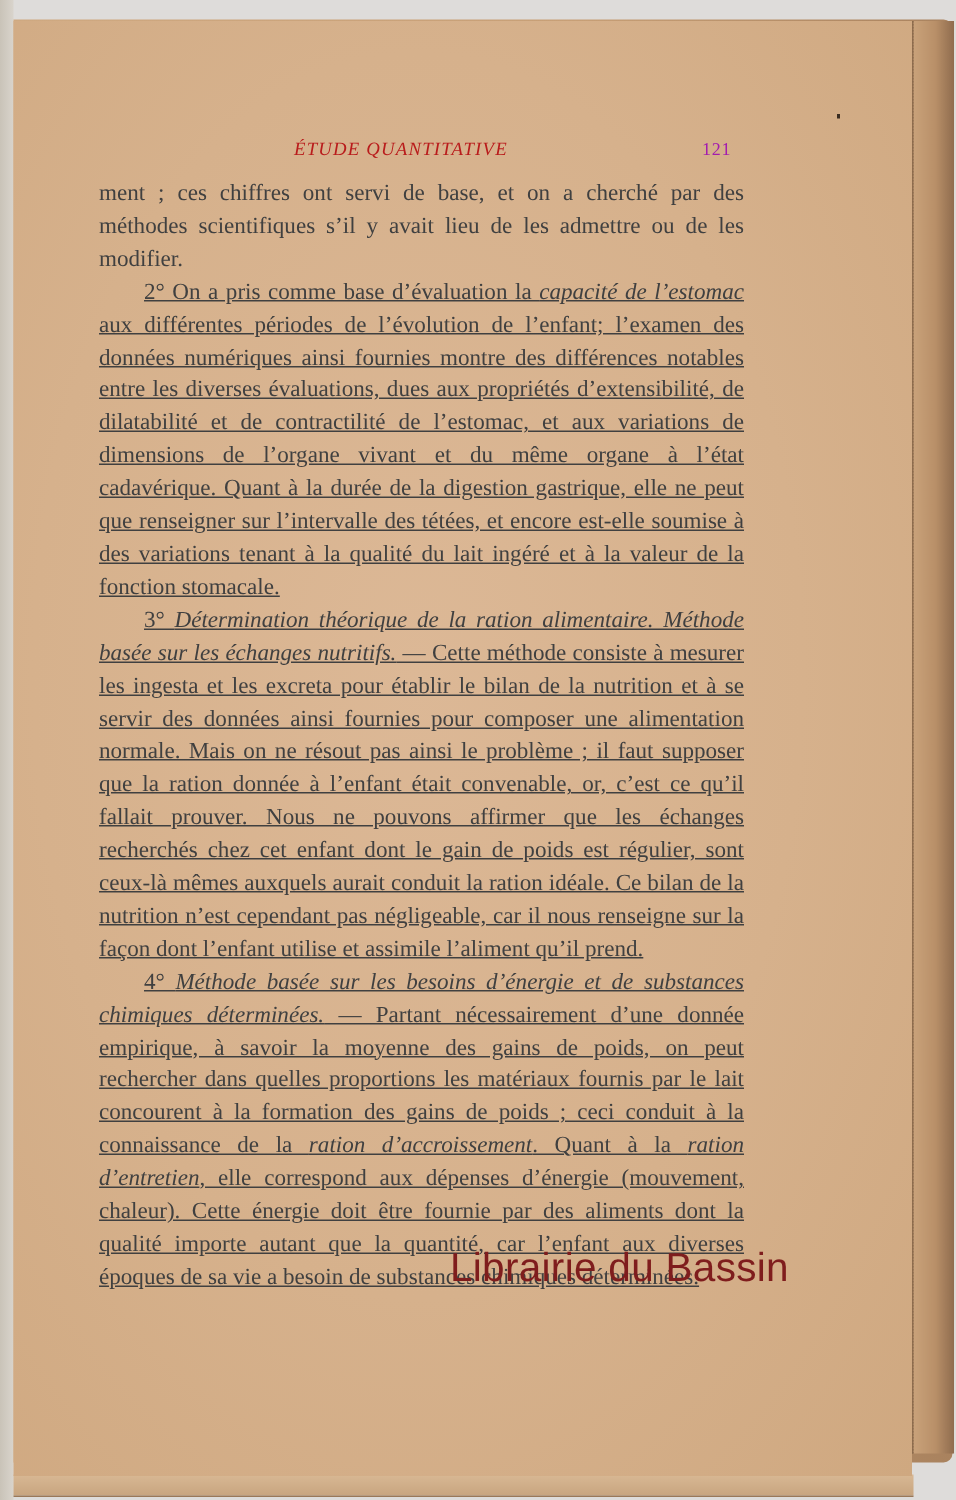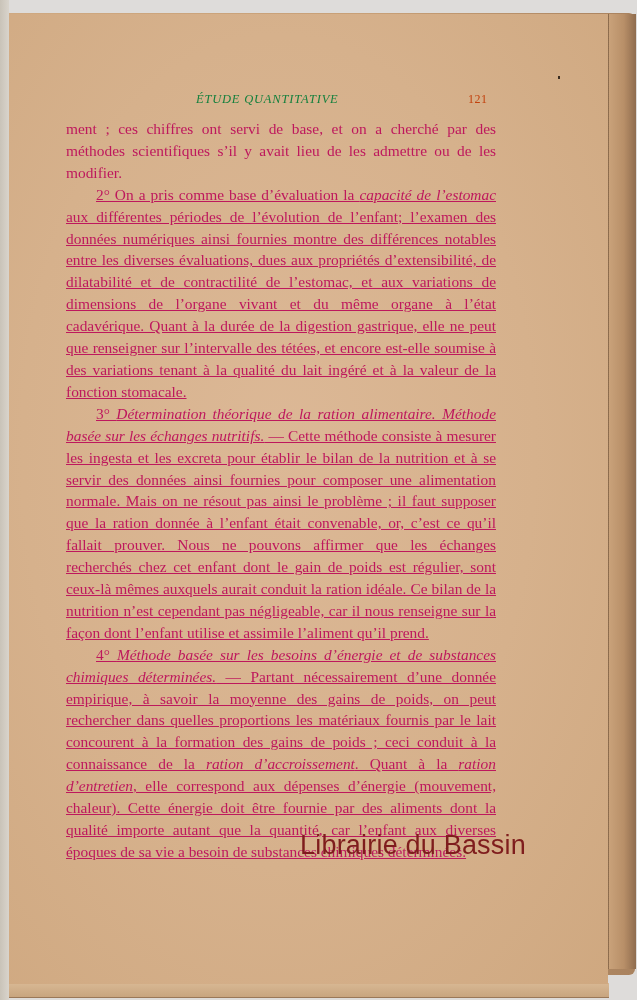--- a/index.html
+++ b/index.html
@@ -30,29 +30,29 @@
   }
   .page {
     position: absolute; left: 9px; top: 14px; width: 599px; height: 970px;
     background: radial-gradient(ellipse at 45% 45%, #dcb896 0%, #d6b18c 55%, #cfa880 100%);
   }
   .running-head {
     position: absolute; top: 92px; left: 0; width: 637px; height: 16px;
   }
   .running-title {
     position: absolute; left: 196px; top: 0;
-    font-style: italic; font-size: 12.5px; letter-spacing: 0.8px; color: #15803d;
+    font-style: italic; font-size: 12.5px; letter-spacing: 0.8px; color: #b91c1c;
   }
   .page-number {
-    position: absolute; left: 468px; top: 0; font-size: 12px; color: #c2410c;
+    position: absolute; left: 468px; top: 0; font-size: 12px; color: #a21caf;
     letter-spacing: 0.5px;
   }
   .body-text {
     position: absolute; left: 66px; top: 118px; width: 430px;
-    font-size: 15.4px; line-height: 21.9px; color: #be185d;
+    font-size: 15.4px; line-height: 21.9px; color: #404040;
     text-align: justify;
   }
   .body-text p { margin: 0; }
   .indent { text-indent: 30px; text-decoration: underline; }
   .body-text em { font-style: italic; }
   .watermark {
     position: absolute; left: 300px; top: 830px;
     font-family: "Liberation Sans", "DejaVu Sans", sans-serif;
     font-size: 27px; color: #7f1d1d; letter-spacing: 0.2px;
     white-space: nowrap;

